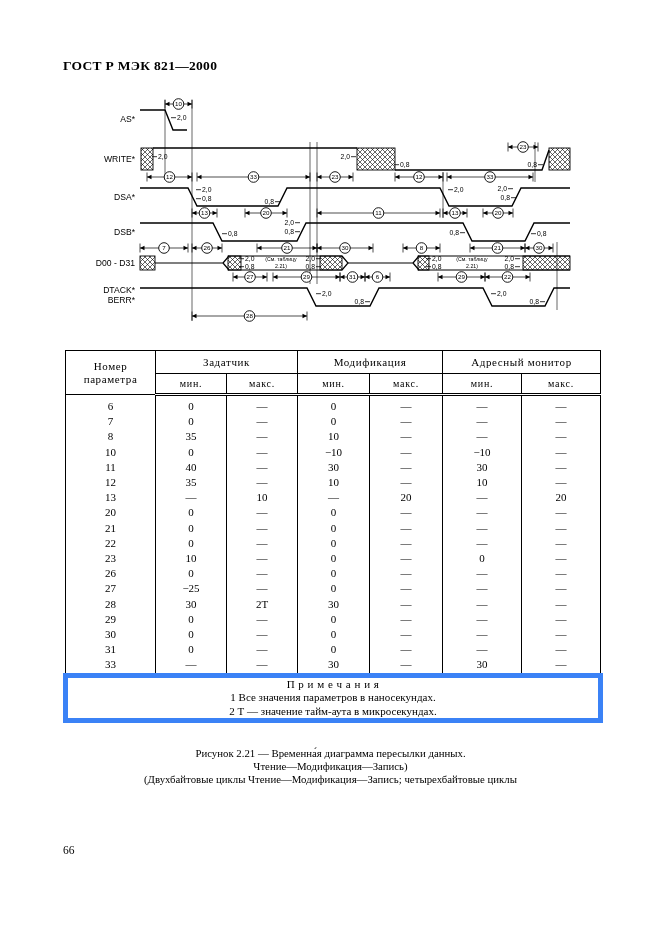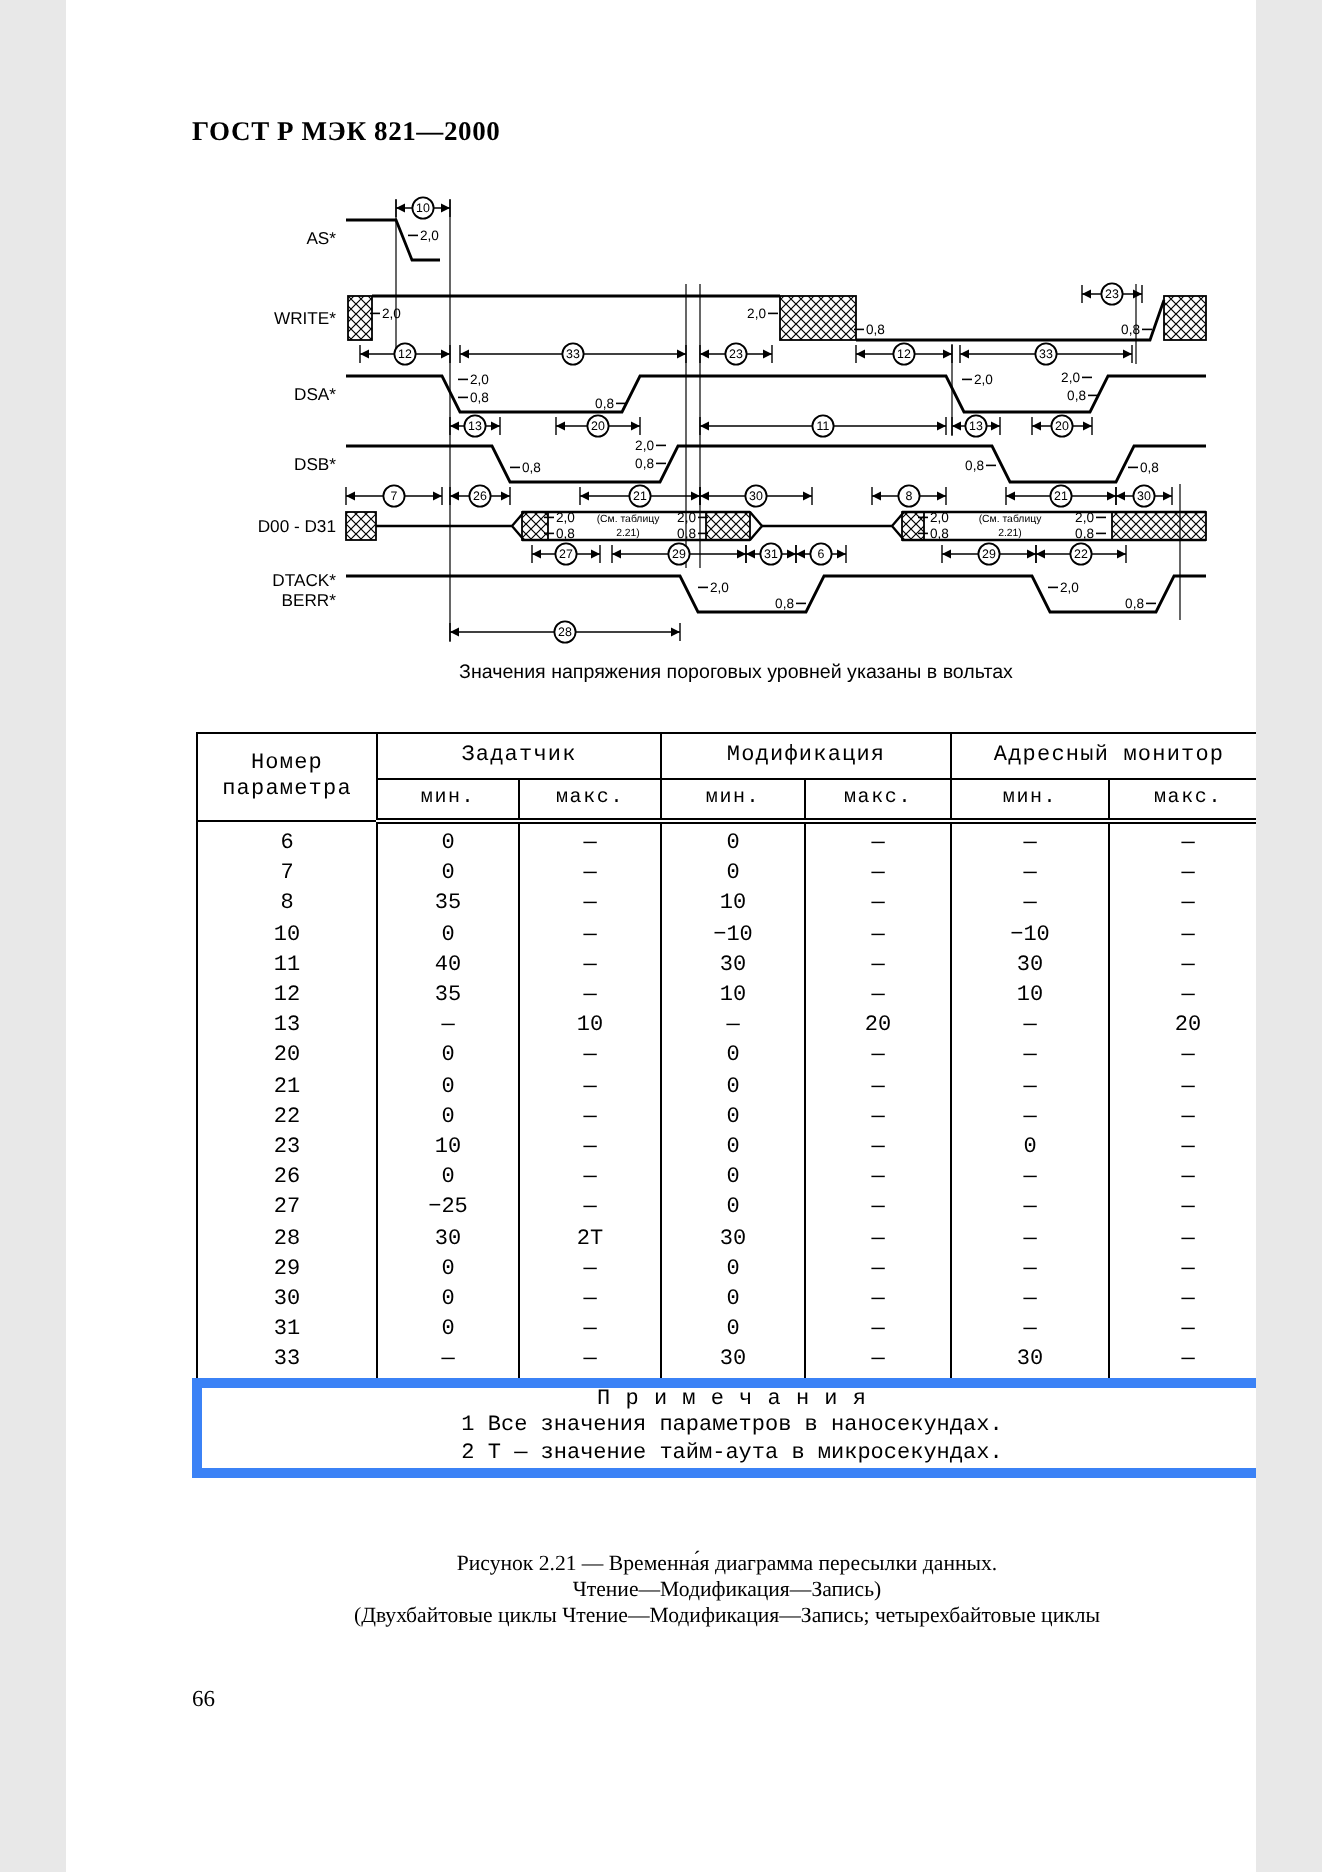--- a/index.html
+++ b/index.html
@@ -1,58 +1,57 @@
 <!DOCTYPE html>
 <html><head>
 <meta charset="utf-8">
 <style>
   html,body{margin:0;padding:0;background:#e8e8e8;}
   .page{
     position:relative;
-    width:595px;height:936px;
+    width:661px;height:936px;
     background:#fff;
     margin:0 auto;
     font-family:"Liberation Serif", serif;
     color:#000;
     overflow:hidden;
   }
   .doc-header{
     position:absolute;left:63px;top:58px;
     font-size:13.5px;font-weight:bold;letter-spacing:.3px;
   }
   .diagram-wrap{position:absolute;left:95px;top:92px;width:480px;height:236px;}
   svg text{font-family:"Liberation Sans", sans-serif;}
   .sig-name{font-size:8.6px;fill:#000;}
   .diagram-caption{
     position:absolute;left:95px;top:331px;width:480px;
     text-align:center;font-family:"Liberation Sans", sans-serif;
     font-size:9.8px;
   }
   table.params{
-    position:absolute;left:63px;top:366px;
+    position:absolute;left:63px;top:350px;
     width:535px;border-collapse:collapse;table-layout:fixed;
     font-size:11px;
-    font-family:Liberation Mono, monospace;
   }
   table.params th, table.params td{
     padding:0;text-align:center;vertical-align:middle;
     font-weight:normal;
   }
   table.params{border:1.5px solid #000;}
   thead th{border:1px solid #000;}
   thead tr.grp th{height:22px;font-size:11px;letter-spacing:.6px;}
   thead tr.sub th{height:19px;font-size:10px;letter-spacing:.8px;border-bottom:3px double #000;}
   th.param-col{font-size:11px;line-height:12.5px;letter-spacing:.2px;}
   tbody td{border-left:1px solid #000;border-right:1px solid #000;height:15.2px;line-height:15.2px;}
   tbody tr:first-child td{padding-top:3px;}
   tfoot td{border:5px solid #3b82f6;text-align:left;padding:3px 6px 6px 22px;font-size:11px;line-height:13.5px;margin-top:41px;}
   .notes-title{letter-spacing:.5px;}
   .figure-caption{
     position:absolute;left:0;top:747px;width:661px;
-    text-align:center;font-size:10.8px;line-height:13px;margin-top:29px;
+    text-align:center;font-size:10.8px;line-height:13px;
   }
   .figure-caption .fig-line2{letter-spacing:.6px;}
   .page-number{position:absolute;left:63px;top:844px;font-size:11.5px;}
 </style>
 </head>
 <body>
 
 <div class="page">
 
   <div class="doc-header">ГОСТ Р МЭК 821—2000</div>
@@ -465,21 +464,20 @@
             <text x="186" y="176" text-anchor="middle" font-size="5.2">2.21)</text>
           </g>
           <g>
             <text x="377" y="169" text-anchor="middle" font-size="5.2">(См. таблицу</text>
             <text x="377" y="176" text-anchor="middle" font-size="5.2">2.21)</text>
           </g>
         </g>
     </svg>
   </div>
 
-  <div class="diagram-caption">Значения напряжения пороговых уровней указаны в вольтах</div>
 
   <table class="params">
     <colgroup>
       <col style="width:90px">
         <col style="width:71px">
         <col style="width:71px">
       <col style="width:72px">
         <col style="width:73px">
         <col style="width:79px">
         <col style="width:79px">

